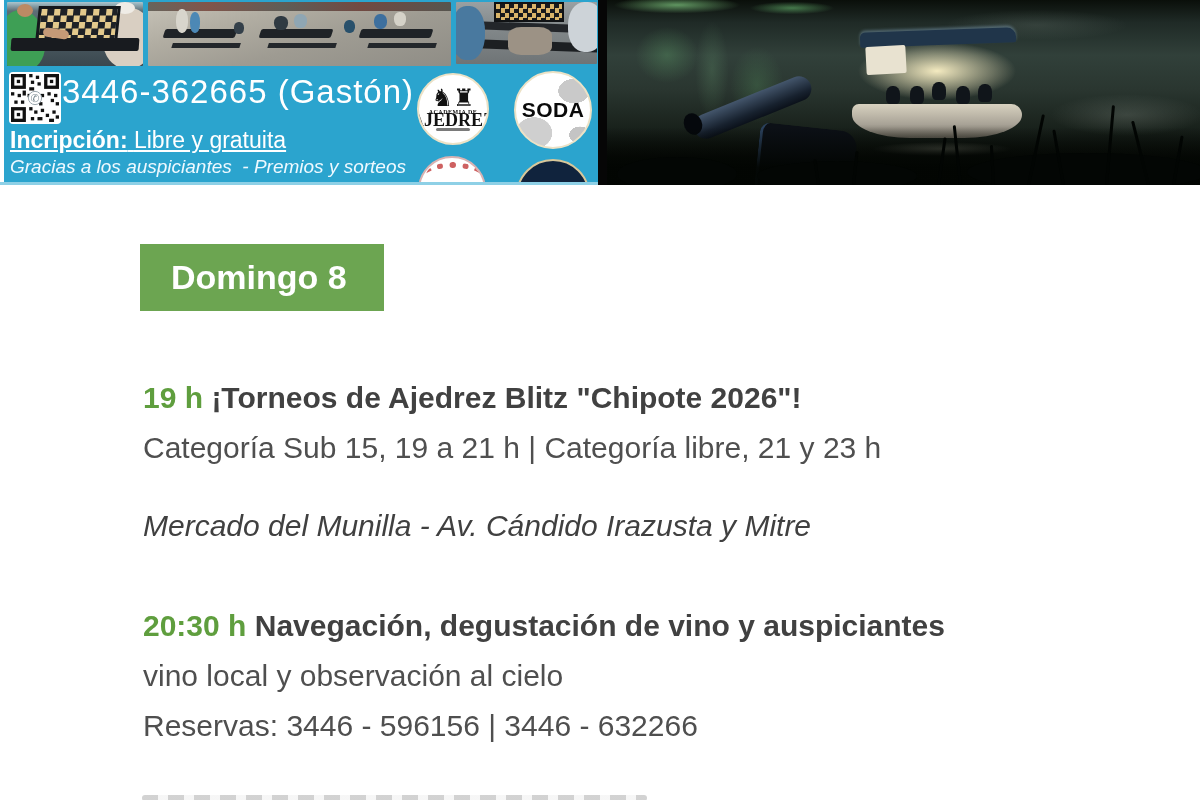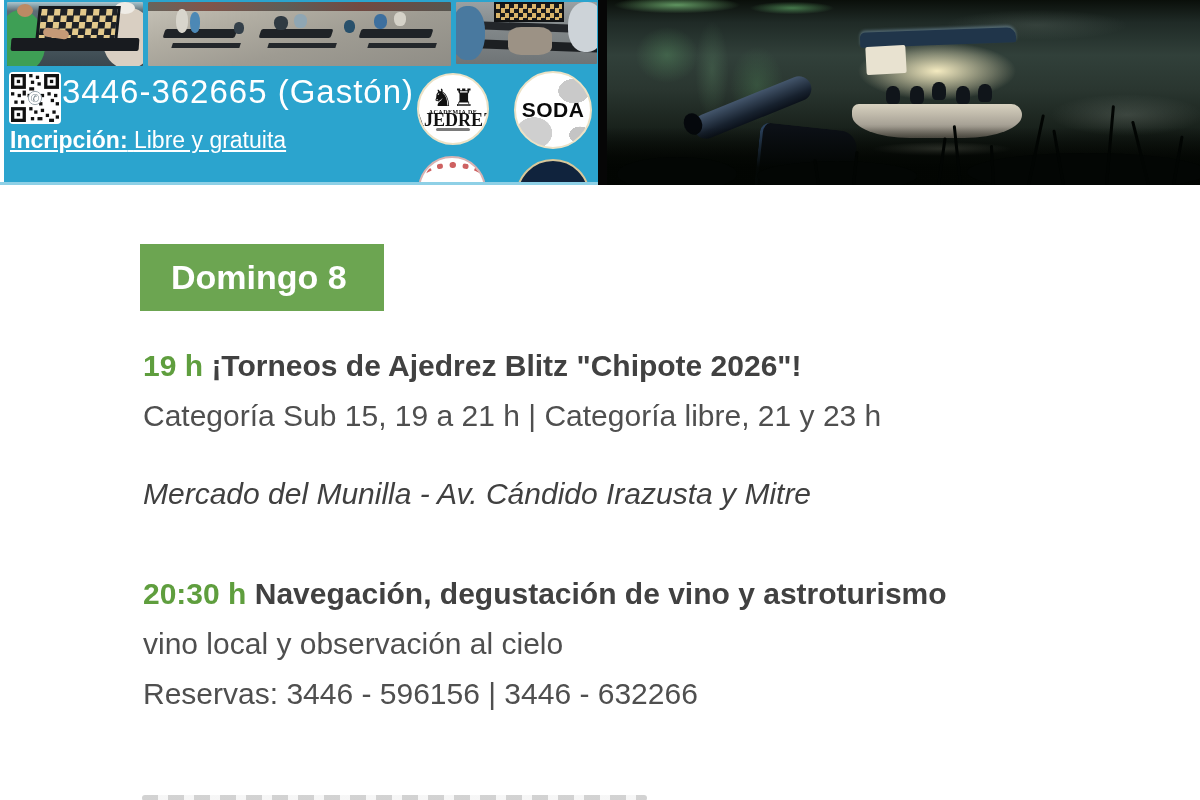--- a/index.html
+++ b/index.html
@@ -115,21 +115,21 @@
   .g7{left:565px;height:50px;transform:rotate(10deg);} .g8{left:385px;height:40px;transform:rotate(-3deg);}
   .g9{left:245px;height:34px;transform:rotate(6deg);} .g10{left:210px;height:26px;transform:rotate(-8deg);}
   .bush{position:absolute;bottom:-6px;background:#030604;border-radius:50%;}
   .bu1{left:10px;width:120px;height:34px;} .bu2{left:150px;width:160px;height:30px;} .bu3{left:360px;width:240px;height:38px;}
 
   
   .content{position:absolute;left:0;top:185px;width:1200px;padding-left:143px;box-sizing:border-box;}
   .day-badge{display:inline-block;margin:59px 0 0 -3px;height:67px;line-height:67px;
     padding:0 37px 0 31px;background:#6CA551;color:#fff;font-size:34px;font-weight:bold;}
   .etitle{margin:0;font-size:30px;line-height:50px;font-weight:bold;color:#414141;white-space:nowrap;}
-  .etitle.first{margin-top:30px;}
+  .etitle.first{margin-top:62px;}
   .etitle.second{margin-top:50px;}
   .time{color:#5F9E3E;font-weight:bold;}
   .eline{margin:0;font-size:30px;line-height:50px;color:#4F4F4F;white-space:nowrap;}
   .venue{font-weight:normal;font-style:italic;color:#404040;margin-top:28px;}
   .clipped{position:absolute;left:142px;top:795px;width:505px;height:6px;border-radius:3px;opacity:.45;
     background:repeating-linear-gradient(90deg,rgba(90,90,90,.6) 0 16px,rgba(130,130,130,.15) 16px 26px);}
 </style>
 </head>
 <body>
 
@@ -224,20 +224,21 @@
         </svg>
       </div>
 
       <div class="phone">3446-362665 (Gastón)</div>
 
       <div class="inscription">
         <span class="ins-label">Incripción:</span>
         <span class="ins-rest">Libre y gratuita</span>
       </div>
 
+      <div class="sponsors">Gracias a los auspiciantes  - Premios y sorteos</div>
 
       <div class="logo academia">
         <div class="pieces">♞♜</div>
         <div class="acad-l1">ACADEMIA DE</div>
         <div class="acad-l2">AJEDREZ</div>
         <div class="acad-l3"></div>
       </div>
 
       <div class="logo soda">
         <span class="soda-text">SODA</span>
@@ -299,20 +300,20 @@
     </div>
   </div>
 
   <div class="content">
     <div class="day-badge">Domingo 8</div>
 
     <p class="etitle first"><span class="time">19 h</span> <span>¡Torneos de Ajedrez Blitz "Chipote 2026"!</span></p>
     <p class="eline">Categoría Sub 15, 19 a 21 h | Categoría libre, 21 y 23 h</p>
     <p class="eline venue">Mercado del Munilla - Av. Cándido Irazusta y Mitre</p>
 
-    <p class="etitle second"><span class="time">20:30 h</span> <span>Navegación, degustación de vino y astroturismo</span></p>
+    <p class="etitle second"><span class="time">20:30 h</span> <span>Navegación, degustación de vino y auspiciantes</span></p>
     <p class="eline">vino local y observación al cielo</p>
     <p class="eline">Reservas: 3446 - 596156 | 3446 - 632266</p>
   </div>
 
   <div class="clipped"></div>
 
 </div>
 
 </body></html>

